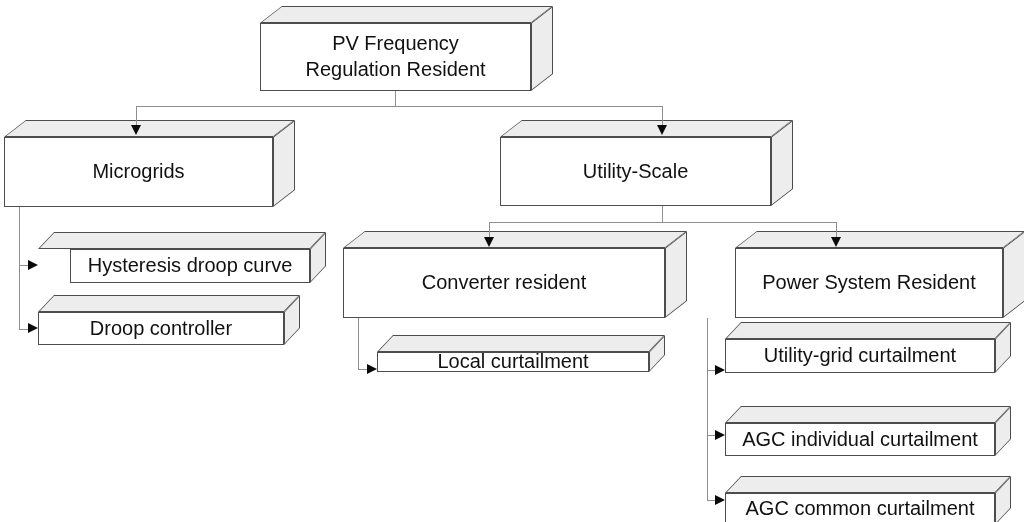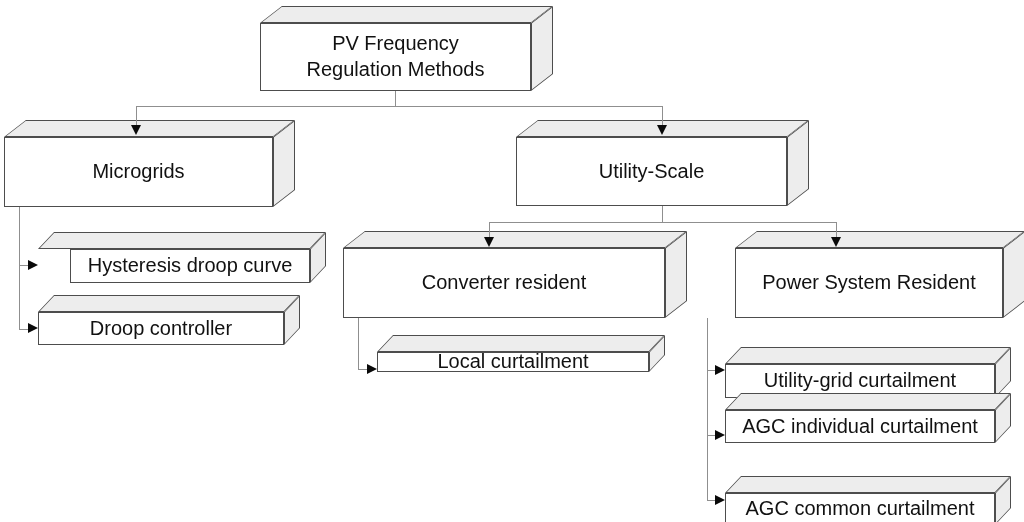--- a/index.html
+++ b/index.html
@@ -87,30 +87,30 @@
   <div class="arr-r" style="left:715px;top:365px;"></div>
   <div class="hline" style="left:707px;top:435px;width:9px;"></div>
   <div class="arr-r" style="left:715px;top:430px;"></div>
   <div class="hline" style="left:707px;top:500px;width:9px;"></div>
   <div class="arr-r" style="left:715px;top:495px;"></div>
 
   <div class="node deep" style="left:260px;top:23px;width:271px;height:68px;">
     <div class="face-top"></div>
     <div class="face-right"></div>
     <div class="front"><span>PV Frequency
-Regulation Methods</span></div>
+Regulation Resident</span></div>
   </div>
 
   <div class="node deep" style="left:4px;top:137px;width:269px;height:70px;border-radius:25px;">
     <div class="face-top"></div>
     <div class="face-right"></div>
     <div class="front"><span>Microgrids</span></div>
   </div>
 
-  <div class="node deep" style="left:516px;top:137px;width:271px;height:69px;">
+  <div class="node deep" style="left:500px;top:137px;width:271px;height:69px;">
     <div class="face-top"></div>
     <div class="face-right"></div>
     <div class="front"><span>Utility-Scale</span></div>
   </div>
 
   <div class="node shallow" style="left:38px;top:249px;width:272px;height:34px;padding-left:32px;">
     <div class="face-top"></div>
     <div class="face-right"></div>
     <div class="front"><span>Hysteresis droop curve</span></div>
   </div>
@@ -132,27 +132,27 @@
     <div class="face-right"></div>
     <div class="front"><span>Power System Resident</span></div>
   </div>
 
   <div class="node shallow" style="left:377px;top:352px;width:272px;height:20px;">
     <div class="face-top"></div>
     <div class="face-right"></div>
     <div class="front"><span>Local curtailment</span></div>
   </div>
 
-  <div class="node shallow" style="left:725px;top:364px;width:270px;height:34px;">
+  <div class="node shallow" style="left:725px;top:339px;width:270px;height:34px;">
     <div class="face-top"></div>
     <div class="face-right"></div>
     <div class="front"><span>Utility-grid curtailment</span></div>
   </div>
 
-  <div class="node shallow" style="left:725px;top:410px;width:270px;height:33px;border-radius:15px;">
+  <div class="node shallow" style="left:725px;top:423px;width:270px;height:33px;border-radius:15px;">
     <div class="face-top"></div>
     <div class="face-right"></div>
     <div class="front"><span>AGC individual curtailment</span></div>
   </div>
 
   <div class="node shallow" style="left:725px;top:485px;width:270px;height:32px;margin-top:8px;">
     <div class="face-top"></div>
     <div class="face-right"></div>
     <div class="front"><span>AGC common curtailment</span></div>
   </div>

